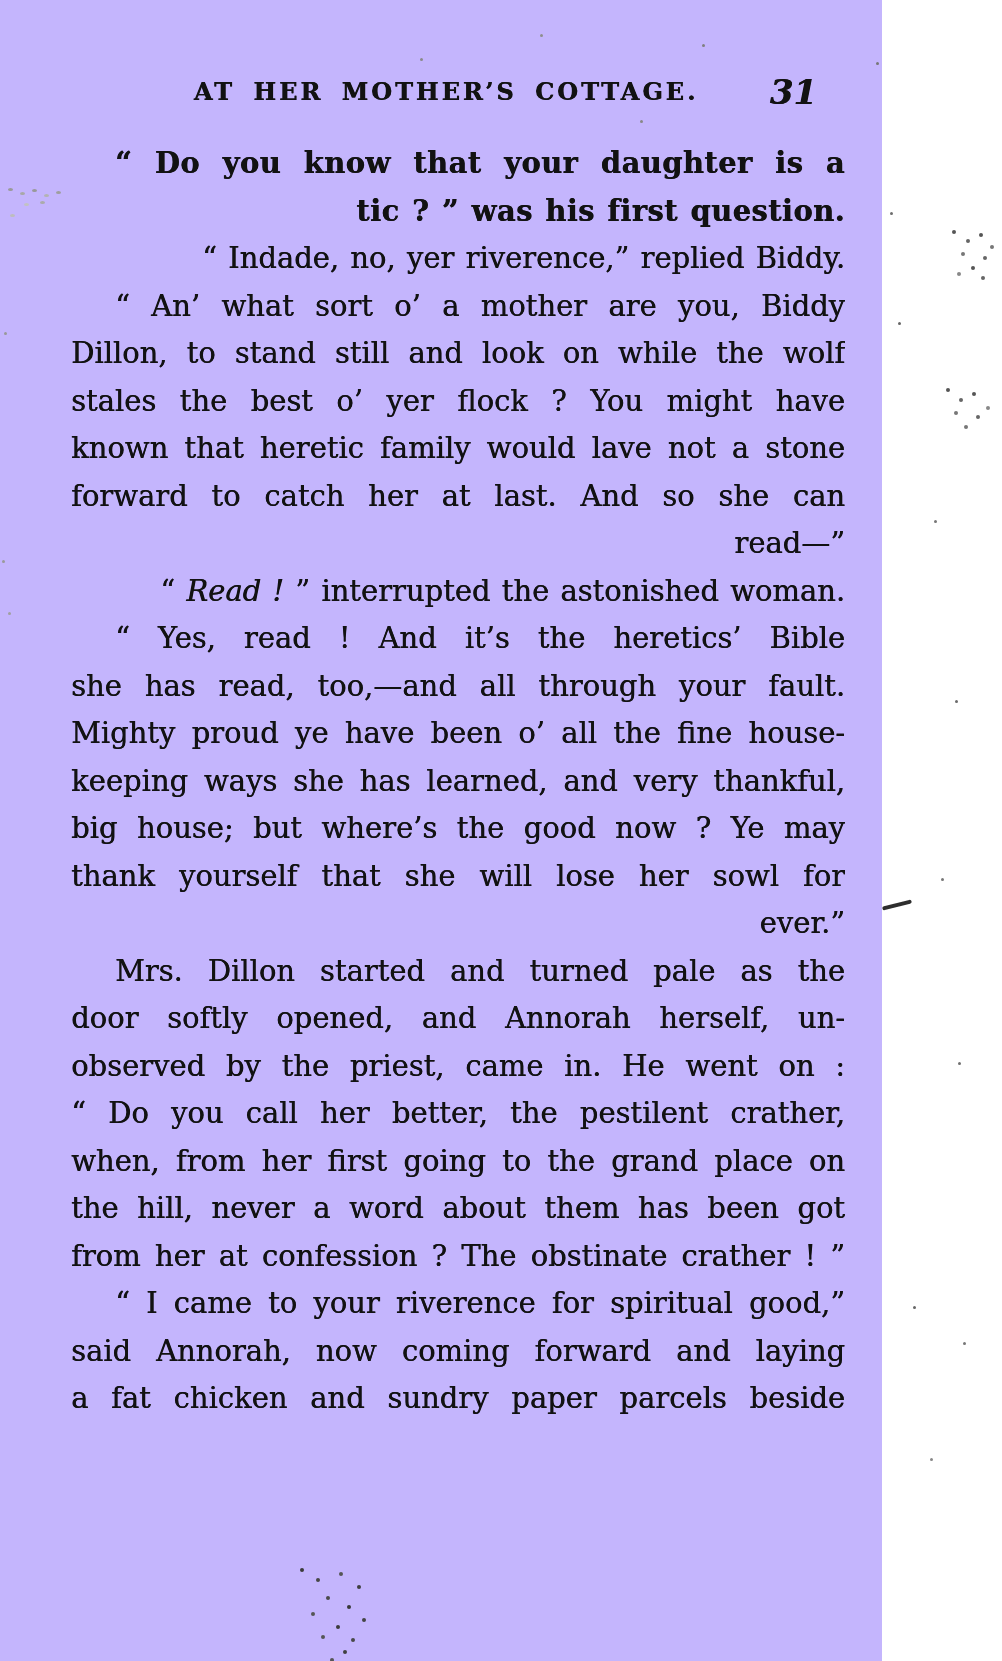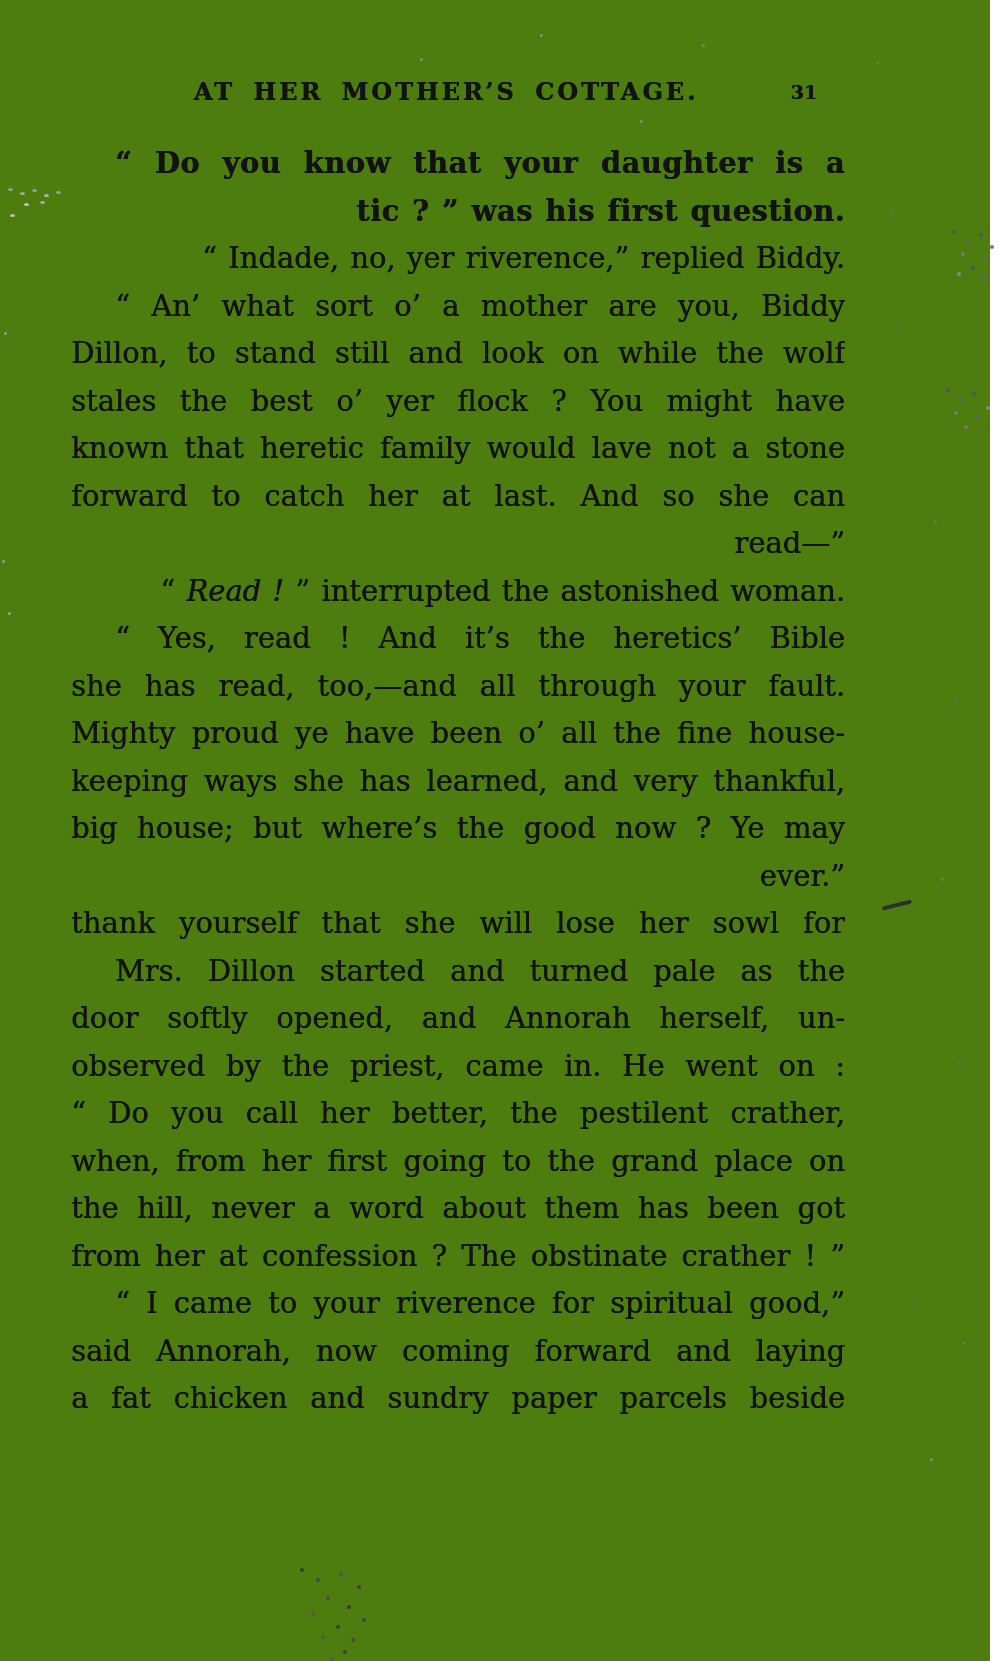--- a/index.html
+++ b/index.html
@@ -3,22 +3,22 @@
 <meta charset="utf-8">
 <style>
   html, body {
     margin: 0; padding: 0;
     width: 1002px; height: 1661px;
     background: #ffffff;
     overflow: hidden;
   }
   .page {
     position: relative;
-    width: 990px; height: 1661px;
-    background: #4d7c0f;
+    width: 882px; height: 1661px;
+    background: #c4b5fd;
     font-family: "DejaVu Serif", "Liberation Serif", serif;
     color: #121212;
   }
   
   .header {
     position: absolute;
     top: 70px; left: 71px; width: 774px; height: 44px;
   }
   .header .title {
     text-align: center;
@@ -27,23 +27,24 @@
     letter-spacing: 3px;
     word-spacing: 7px;
     line-height: 44px;
     transform: translateX(-12px);
     text-shadow: 0.5px 0 0 currentColor;
   }
   .header .pagenum {
     position: absolute;
     right: 28px; top: 0;
     font-weight: bold;
-    font-size: 19px;
+    font-size: 34px;
     line-height: 44px;
     text-shadow: 0.5px 0 0 currentColor;
+    font-style: italic;
   }
   
   .text-block {
     position: absolute;
     left: 71px; top: 140px; width: 774px;
     font-size: 29px;
     line-height: 47.5px;
     text-shadow: 0.4px 0 0 currentColor;
     word-spacing: 2px;
   }
@@ -132,22 +133,22 @@
       </div>
       <div class="paragraph">
         <div class="line first"><span>“ </span><span class="italic">Read ! </span><span>” interrupted the astonished woman.</span></div>
       </div>
       <div class="paragraph">
         <div class="line first just">“ Yes, read ! And it’s the heretics’ Bible</div>
         <div class="line just">she has read, too,—and all through your fault.</div>
         <div class="line just">Mighty proud ye have been o’ all the fine house-</div>
         <div class="line just">keeping ways she has learned, and very thankful,</div>
         <div class="line just">big house; but where’s the good now ? Ye may</div>
+        <div class="line just">thank yourself that she will lose her sowl for</div>
         <div class="line">ever.”</div>
-        <div class="line just">thank yourself that she will lose her sowl for</div>
       </div>
       <div class="paragraph">
         <div class="line first just">Mrs. Dillon started and turned pale as the</div>
         <div class="line just">door softly opened, and Annorah herself, un-</div>
         <div class="line just">observed by the priest, came in. He went on :</div>
         <div class="line just">“ Do you call her better, the pestilent crather,</div>
         <div class="line just">when, from her first going to the grand place on</div>
         <div class="line just">the hill, never a word about them has been got</div>
         <div class="line just">from her at confession ? The obstinate crather ! ”</div>
       </div>

